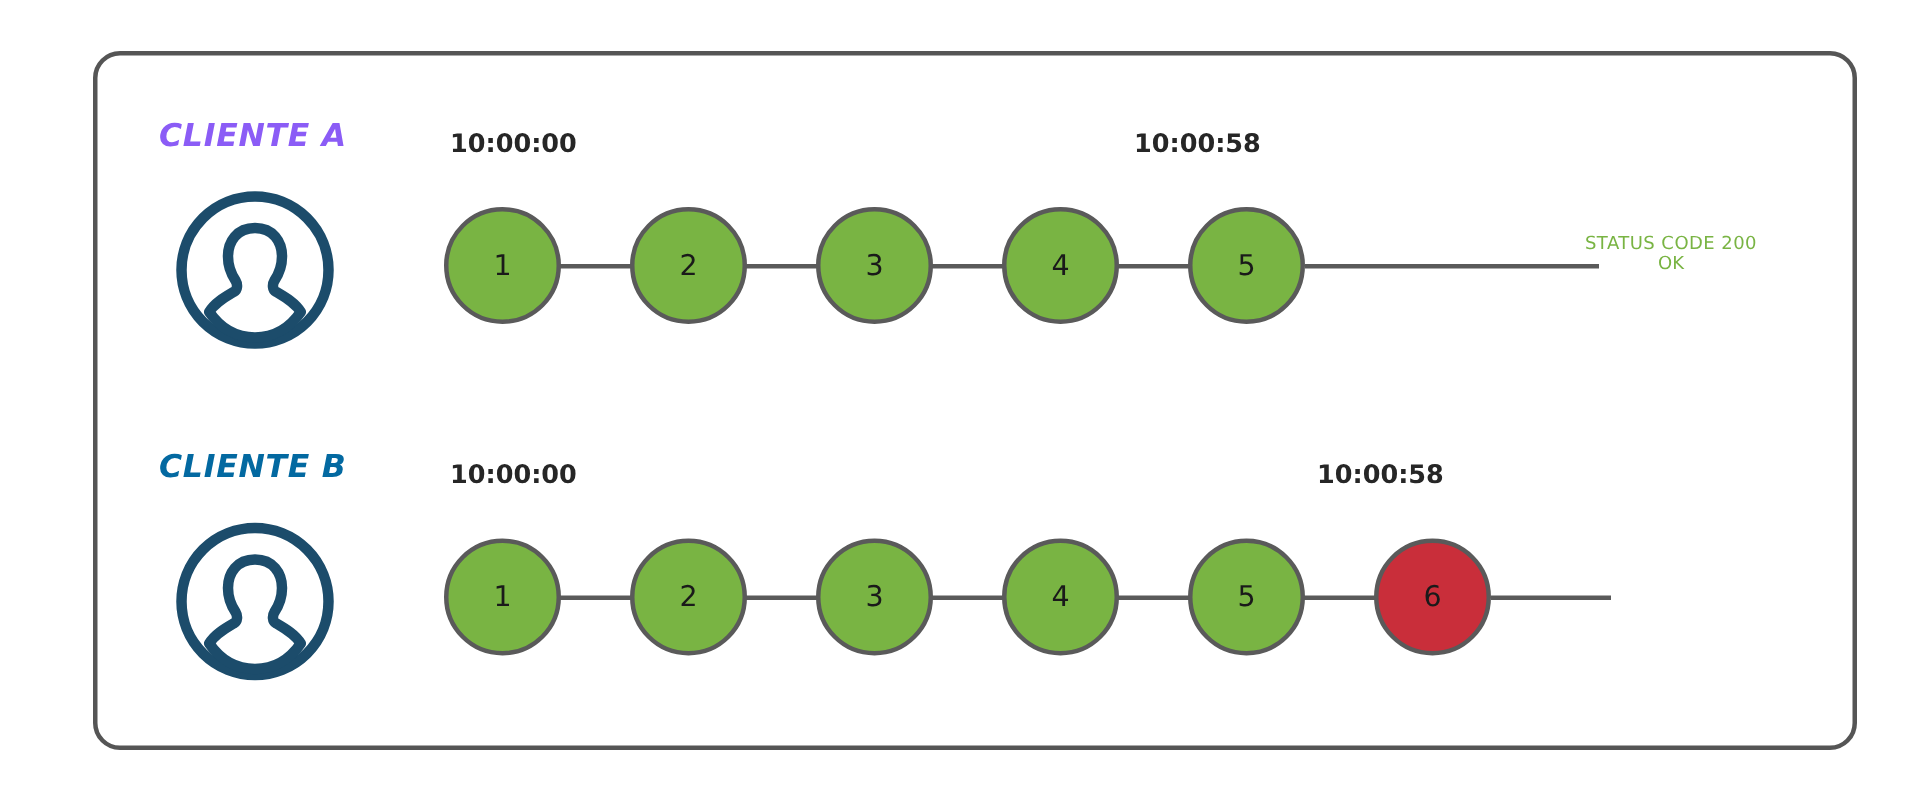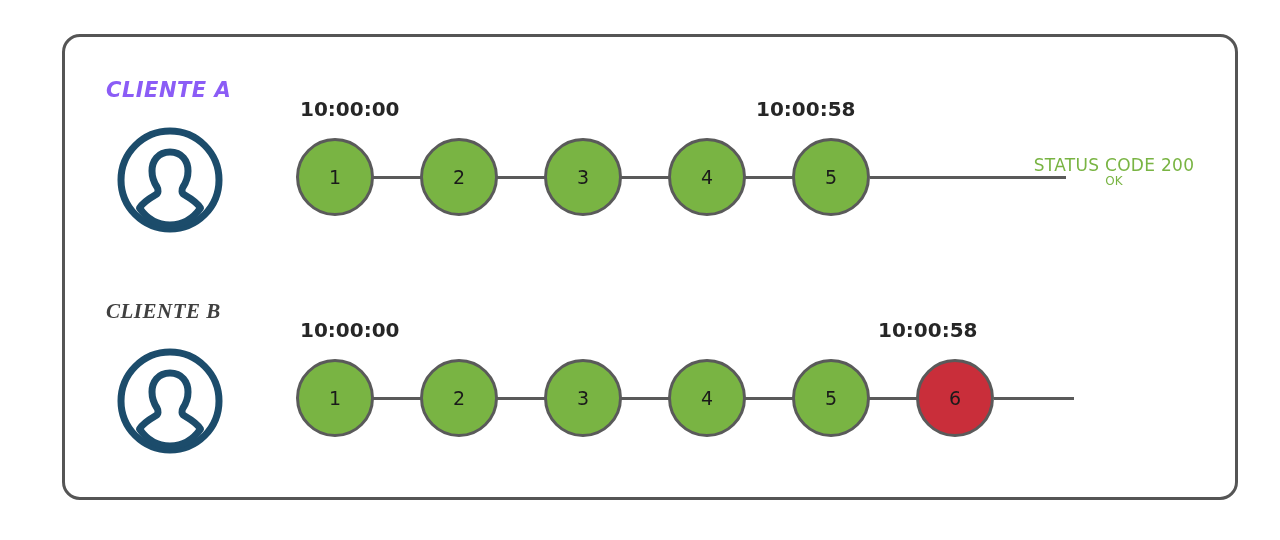--- a/index.html
+++ b/index.html
@@ -64,23 +64,23 @@
     position: absolute;
     left: 114px;
     top: 124px;
     width: 112px;
     height: 112px;
   }
 
   
   .ts {
     position: absolute;
-    top: 97px;
-    font-family: "DejaVu Sans", sans-serif;
-    font-size: 20px;
+    top: 86px;
+    font-family: "DejaVu Sans", sans-serif;
+    font-size: 17px;
     font-weight: 700;
     color: #262626;
     white-space: nowrap;
   }
   .ts-start { left: 300px; }
   .ts-end-a { left: 756px; }
   .ts-end-b { left: 878px; }
 
   
   .chain {
@@ -127,21 +127,21 @@
     white-space: nowrap;
     line-height: 1.12;
   }
   .status-a {
     left: 1024px;
     top: 156px;
     width: 180px;
   }
   .status-main {
     font-family: "DejaVu Sans", sans-serif;
-    font-size: 17px;
+    font-size: 12px;
     letter-spacing: 0.3px;
   }
   .status-sub {
     font-family: "DejaVu Sans", sans-serif;
     font-size: 12px;
   }
 </style>
 </head>
 <body style="background: rgb(255, 255, 255);">
 
@@ -190,21 +190,21 @@
       </div>
 
     <div class="status status-a">
       <div class="status-main" style="color: rgb(121, 180, 67);">STATUS CODE 200</div>
       <div class="status-sub" style="color: rgb(121, 180, 67);">OK</div>
     </div>
   </div>
 
   <div class="row row-b">
 
-    <div class="client-label" style="color: #404040; font-family: Liberation Serif, serif;">CLIENTE B</div>
+    <div class="client-label" style="color: #0369a1;">CLIENTE B</div>
 
     <div class="avatar">
       <svg width="112" height="112" viewBox="0 0 112 112" aria-hidden="true">
         <circle cx="56" cy="56" r="49" fill="none" stroke="#1c4c6b" stroke-width="7"></circle>
         <g fill="none" stroke="#1c4c6b" stroke-width="7" stroke-linecap="round" stroke-linejoin="round">
           <path d="M56 28
                    C 44 28, 38 37, 38 47
                    C 38 55, 41 60, 43 63
                    C 44.5 65.5, 44.5 69, 42 70.5
                    C 36 74, 29 78, 25.5 84

